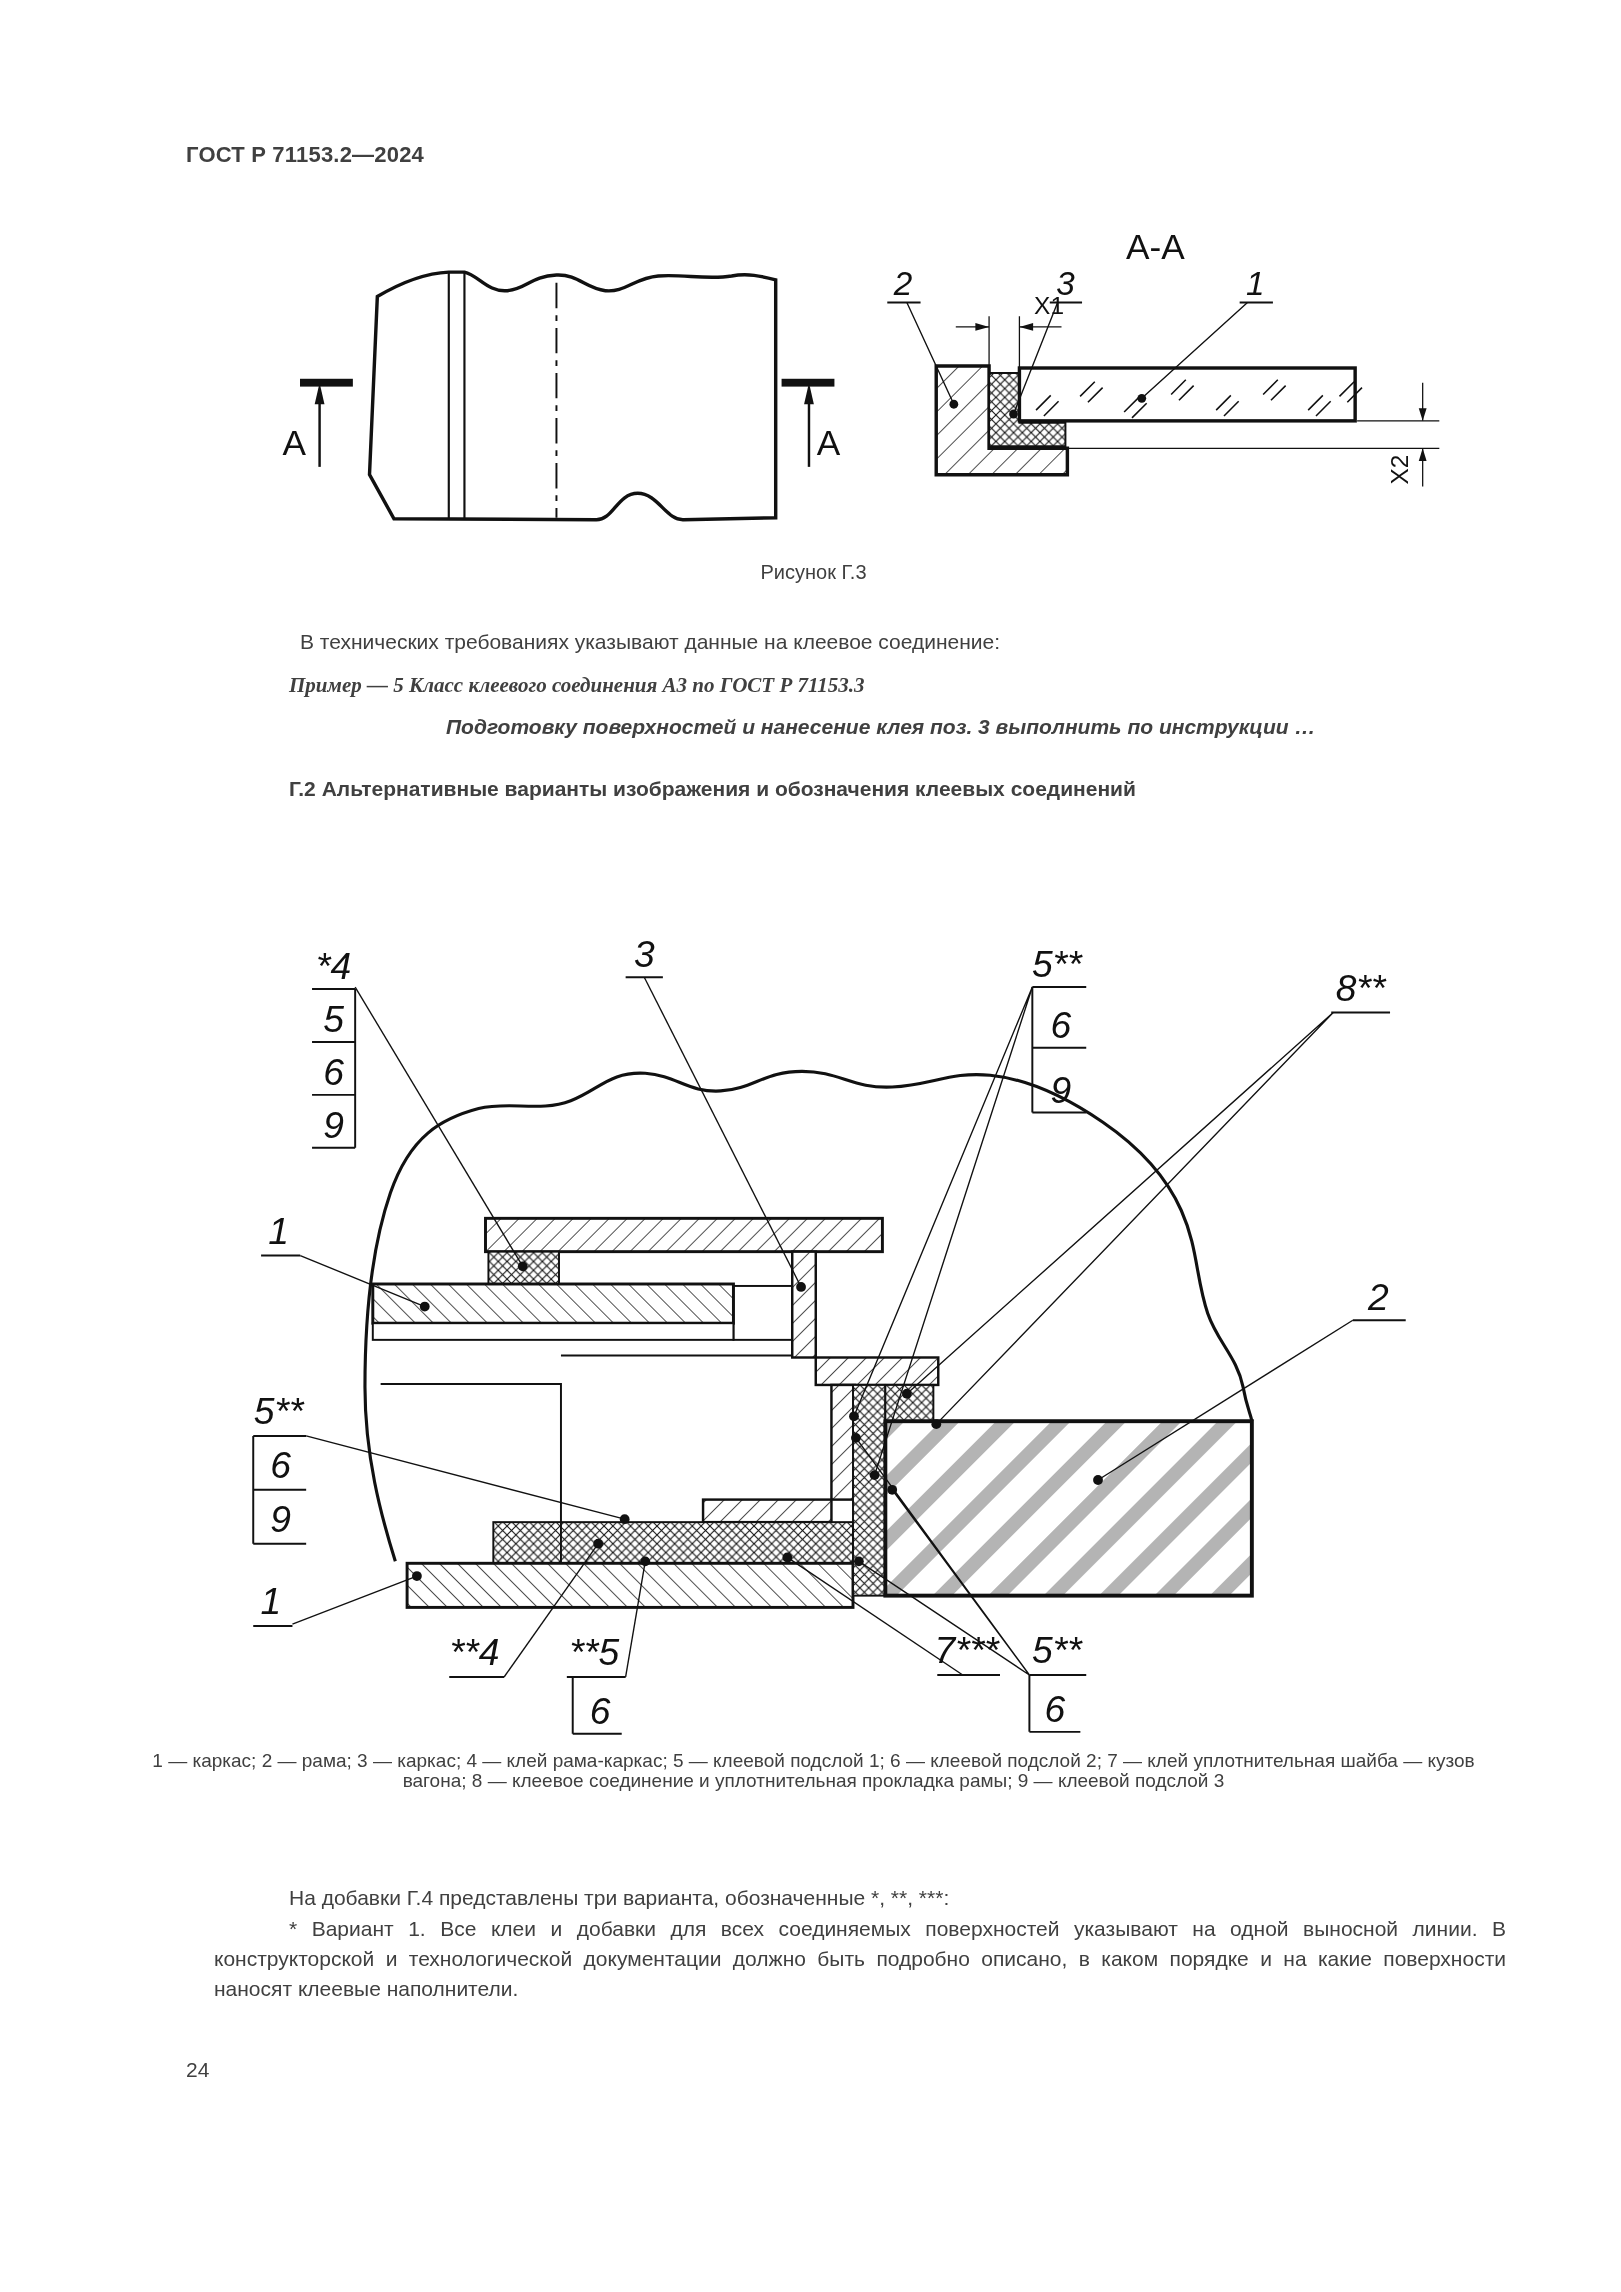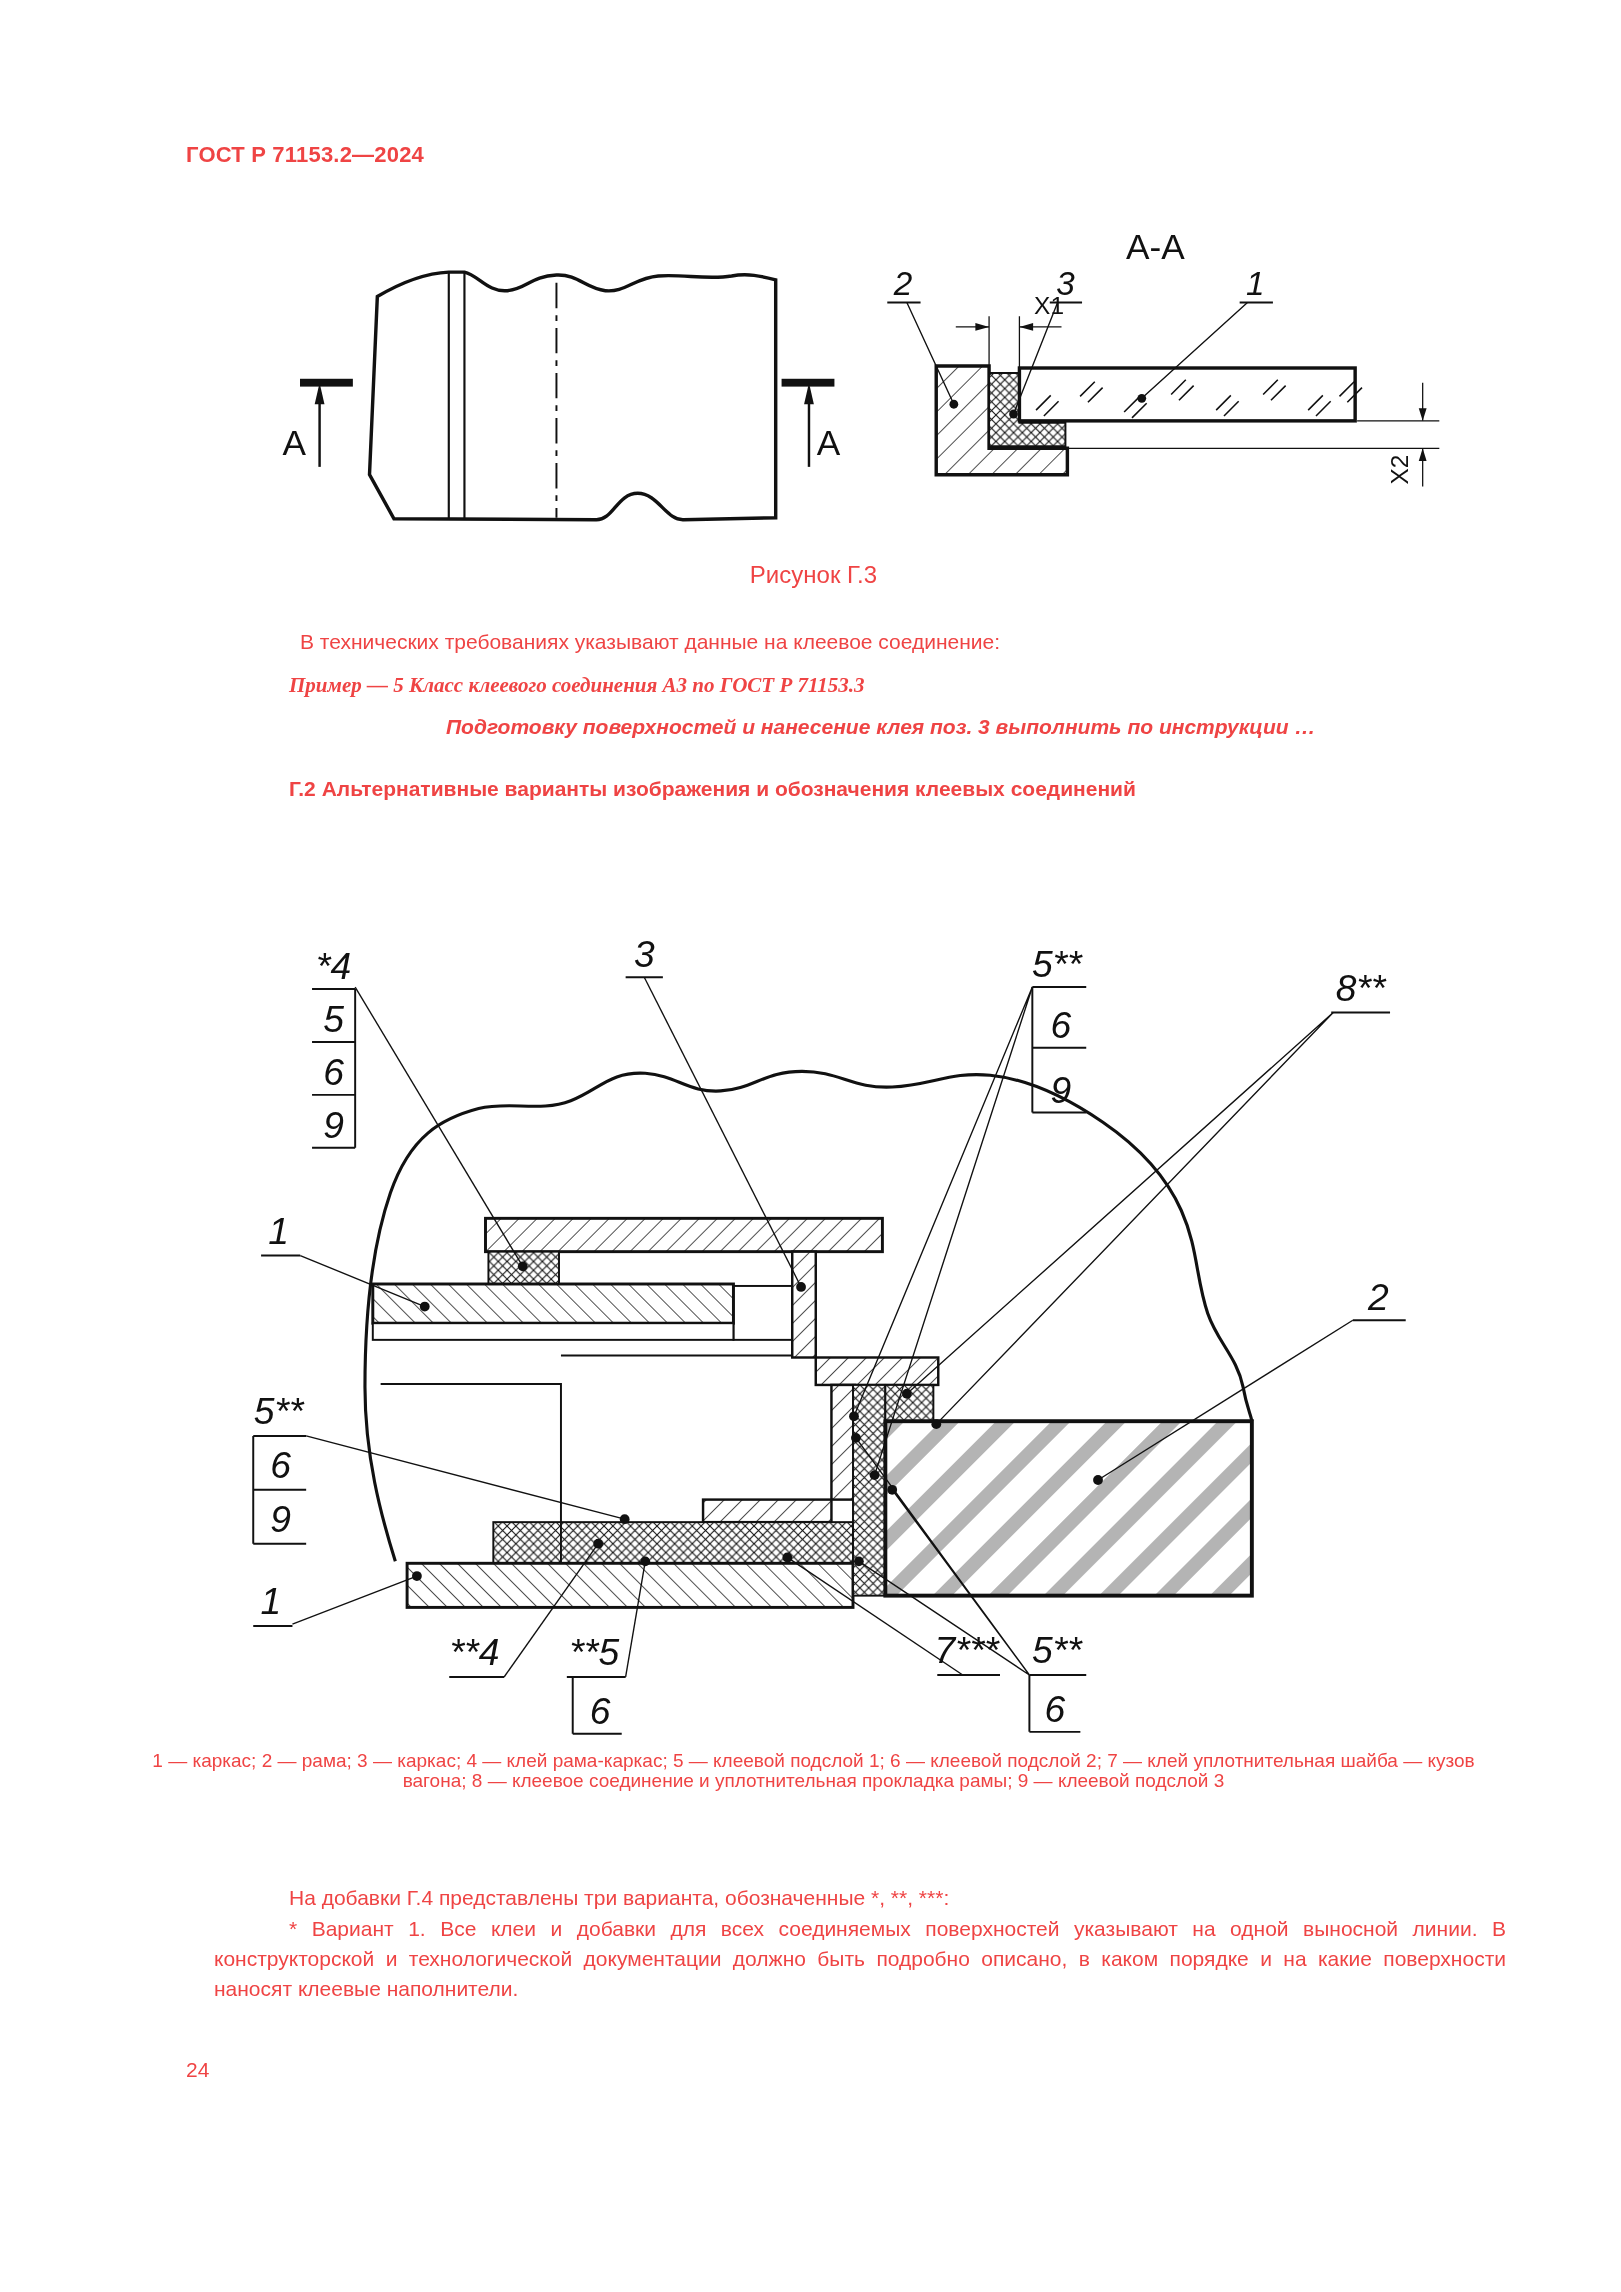--- a/index.html
+++ b/index.html
@@ -1,26 +1,26 @@
 <!DOCTYPE html>
 <html><head>
 <meta charset="utf-8">
 <style>
   html,body{margin:0;padding:0;background:#888;}
   .page{
     position:relative;width:1621px;height:2293px;background:#ffffff;
-    font-family:"Liberation Sans",sans-serif;color:#ef4444;overflow:hidden;
+    font-family:"Liberation Sans",sans-serif;color:#404040;overflow:hidden;
   }
   .abs{position:absolute;}
   .hdr{font-size:22px;font-weight:bold;letter-spacing:0.2px;}
   .body-t{font-size:21px;line-height:30px;}
   .bi{font-weight:bold;font-style:italic;}
   .b{font-weight:bold;}
   .just{text-align:justify;}
-  .cap{font-size:24px;text-align:center;}
+  .cap{font-size:20px;text-align:center;}
   .legend{font-size:19px;line-height:20px;text-align:center;}
   .pagenum{font-size:21px;}
   svg{display:block;}
   svg text{font-family:"Liberation Sans",sans-serif;fill:#111;}
   .lbl{font-size:38px;font-style:italic;}
   .lbl3{font-size:34px;font-style:italic;}
   .lblA{font-size:36px;}
   .lblX{font-size:25px;}
 </style>
 </head>

